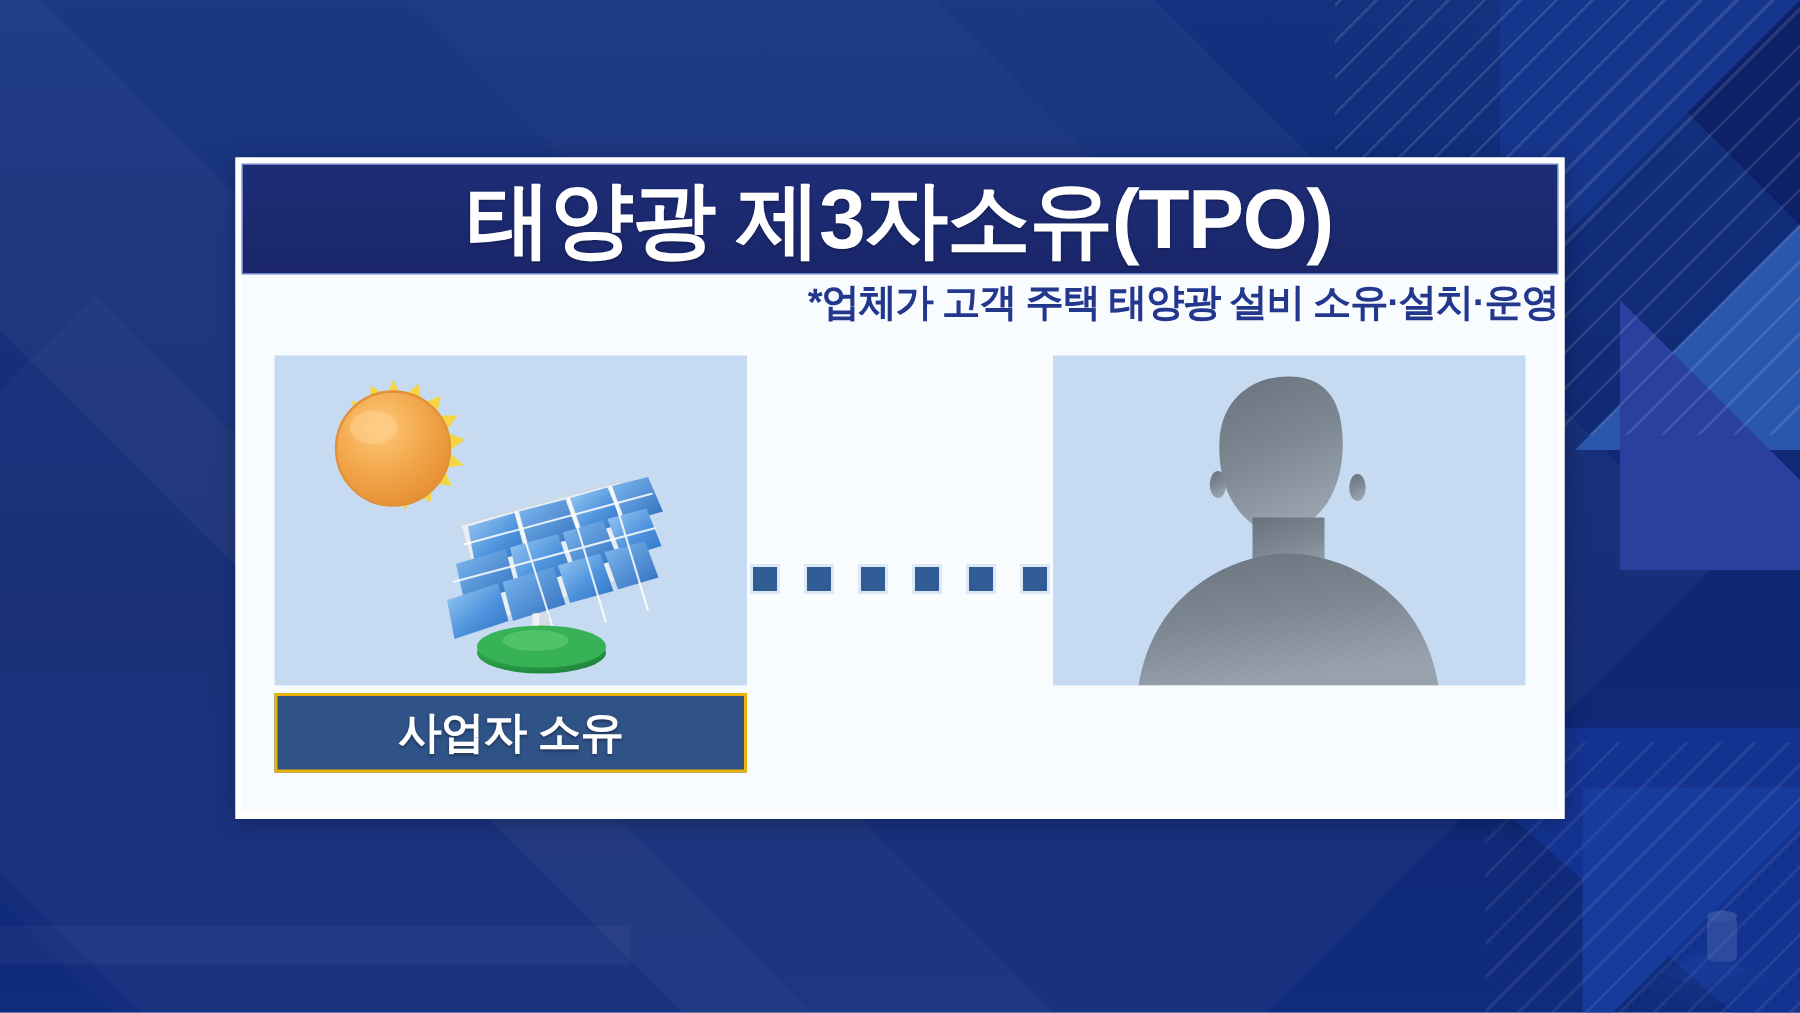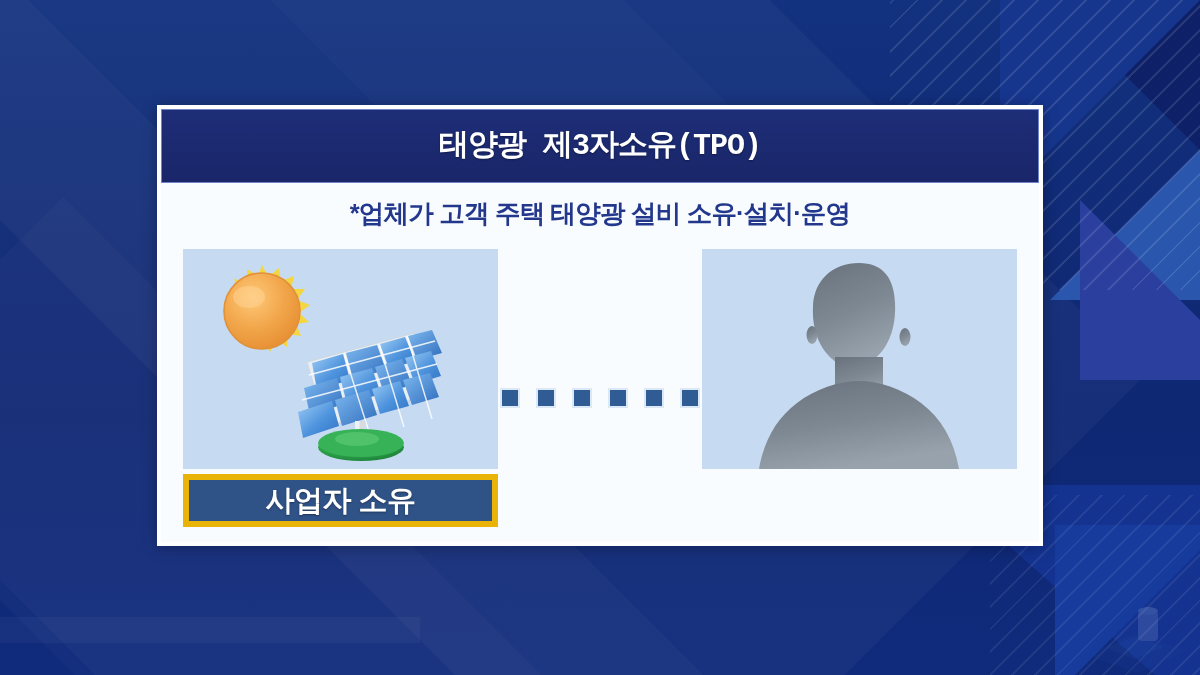--- a/index.html
+++ b/index.html
@@ -135,32 +135,31 @@
 
   .card-header{
     position:relative;
     height:74px;
     background:linear-gradient(180deg,#1d2d77 0%,#1a2669 100%);
     border:1px solid #6f84c6;
     display:flex; align-items:center; justify-content:center;
   }
   .card-title{
     color:#ffffff;
-    font-size:30px;
+    font-size:56px;
     font-weight:bold;
     letter-spacing:-1px;
     line-height:1;
     white-space:nowrap;
     text-shadow:0 1px 2px rgba(0,0,0,.35);
-    font-family:Liberation Mono, monospace;
   }
 
   .card-sub{
-    margin-top:13px;
-    text-align:center;
+    margin-top:1px;
+    text-align:right;
     color:#23388d;
     font-size:25.5px;
     font-weight:bold;
     letter-spacing:-.8px;
     white-space:nowrap;
   }
 
   
   .panels{
     position:relative;
@@ -178,21 +177,21 @@
   .panel-art{
     position:relative;
     height:220px;
     background:#c6dbf1;
     overflow:hidden;
   }
   .panel-label{
     margin-top:5px;
     height:53px;
     background:#2f5287;
-    border:6px solid #eab308;
+    border:2px solid #eab308;
     display:flex; align-items:center; justify-content:center;
     color:#ffffff;
     font-size:29px;
     font-weight:bold;
     letter-spacing:-.5px;
     text-shadow:0 1px 2px rgba(0,0,0,.35);
     white-space:nowrap;
   }
 
   

